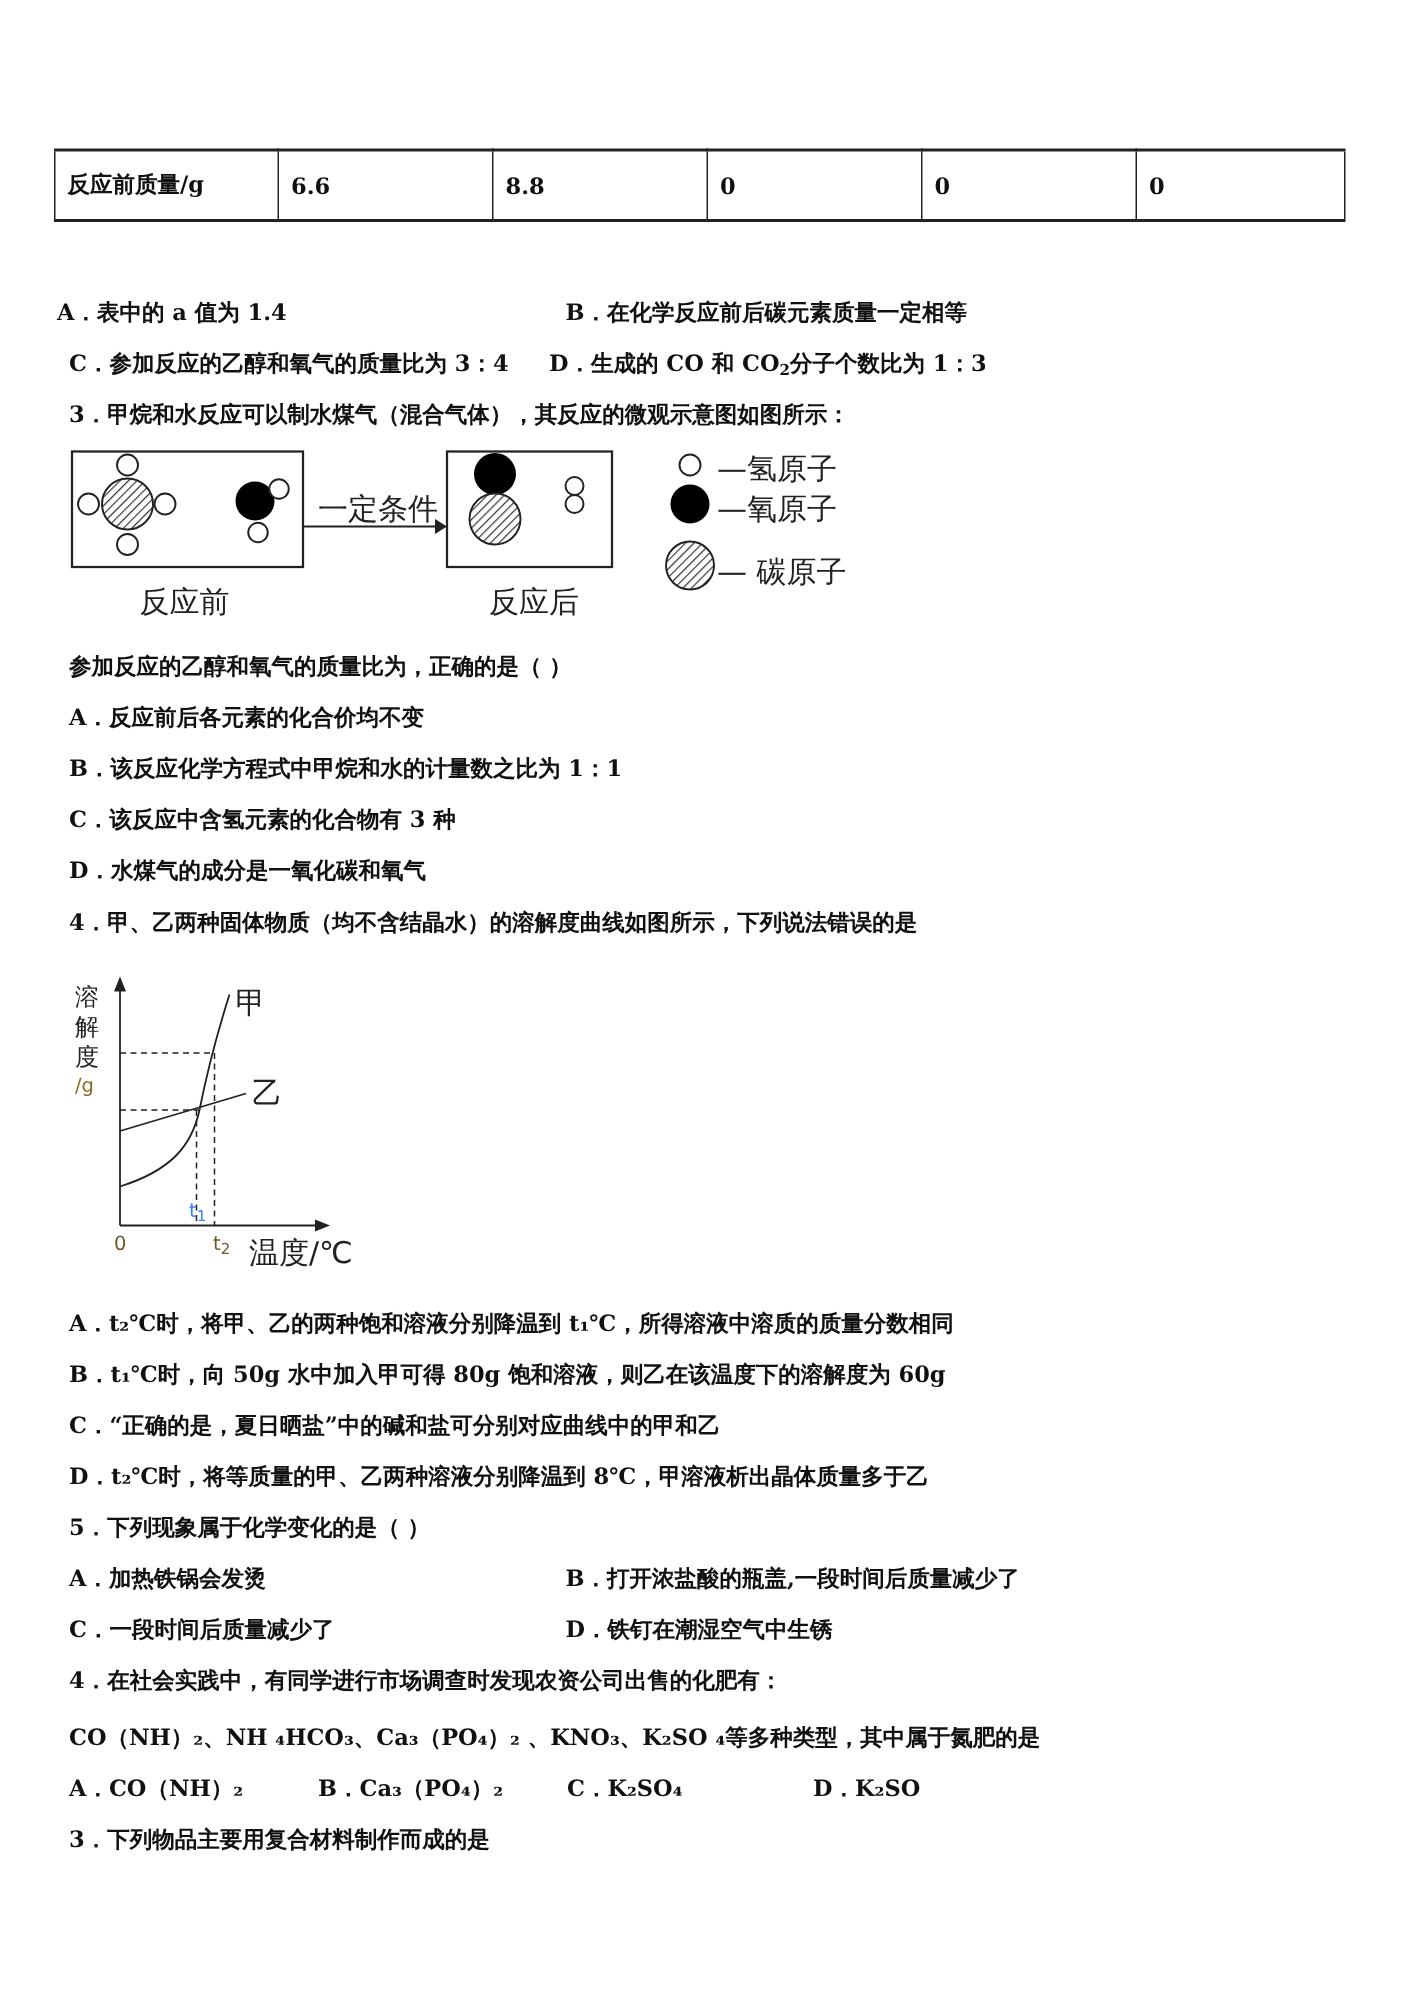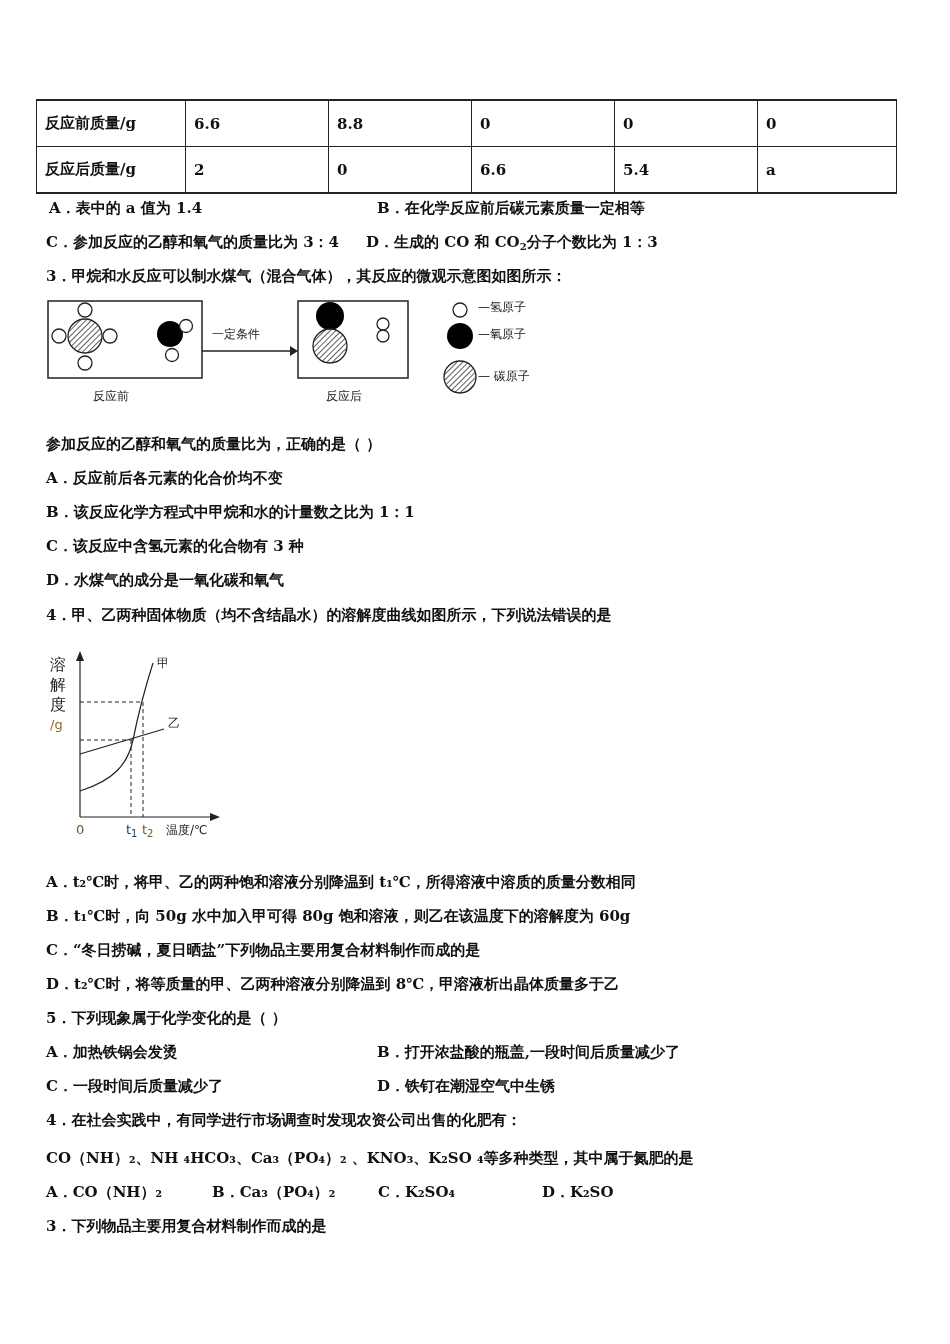--- a/index.html
+++ b/index.html
@@ -5,47 +5,39 @@
   html, body { margin:0; padding:0; background:#ffffff; }
   body { width:950px; height:1344px; position:relative; overflow:hidden;
          font-family:"DejaVu Serif","Liberation Serif",serif; color:#111; }
   .abs { position:absolute; }
   .txt { font-size:15px; font-weight:bold; white-space:nowrap; line-height:20px; }
   table.t { position:absolute; left:36px; top:99px; width:861px; border-collapse:collapse;border-radius:25px; }
   table.t td { border:1px solid #222; height:45px; font-size:15px; font-weight:bold;
                padding:0 8px; vertical-align:middle; }
   table.t { border-top:2px solid #222; border-bottom:2px solid #222; }
   sub { font-size:10px; vertical-align:-3px; line-height:0; }
-  .cap { font-family:"DejaVu Sans",sans-serif; font-size:12px; color:#222; font-weight:normal; }
+  .cap { font-family:"DejaVu Sans",sans-serif; font-size:20px; color:#222; font-weight:normal; }
 </style>
 </head>
 <body>
 
 <table class="t">
   <tbody>
       <tr>
     <td style="width:132px">反应前质量/g</td>
     <td style="width:126px">6.6</td>
     <td style="width:126px">8.8</td>
     <td style="width:126px">0</td>
     <td style="width:126px">0</td>
     <td>0</td>
   </tr>
-  <tr>
-    <td>反应后质量/g</td>
-    <td>2</td>
-    <td>0</td>
-    <td>6.6</td>
-    <td>5.4</td>
-    <td>a</td>
-  </tr>
 </tbody>
   </table>
 
-<div class="abs txt" style="left:49px;top:198px">A．表中的 a 值为 1.4</div>
+<div class="abs txt" style="left:38px;top:198px">A．表中的 a 值为 1.4</div>
 <div class="abs txt" style="left:377px;top:198px">B．在化学反应前后碳元素质量一定相等</div>
 <div class="abs txt" style="left:46px;top:232px">C．参加反应的乙醇和氧气的质量比为 3：4</div>
 <div class="abs txt" style="left:366px;top:232px"><span>D．生成的 CO 和 CO</span><sub>2</sub><span>分子个数比为 1：3</span></div>
 
 <div class="abs txt" style="left:46px;top:266px">3．甲烷和水反应可以制水煤气（混合气体），其反应的微观示意图如图所示：</div>
 
 <div class="abs" style="left:40px;top:292px;width:540px;height:125px">
   <svg width="540" height="125" viewBox="0 0 540 125">
     <defs>
       <pattern id="hatch" width="4" height="4" patternUnits="userSpaceOnUse" patternTransform="rotate(45)">
@@ -118,27 +110,27 @@
 </div>
 <div class="abs cap" style="left:50px;top:655px;line-height:20px;width:20px;font-size:16px">
   <div>溶</div>
   <div>解</div>
   <div>度</div>
   <div style="font-size:13px;color:#8a6a2a">/g</div>
 </div>
 <div class="abs cap" style="left:157px;top:655px">甲</div>
 <div class="abs cap" style="left:168px;top:715px">乙</div>
 <div class="abs cap" style="left:76px;top:822px;font-size:13px;color:#6a5a2a">0</div>
-<div class="abs cap" style="left:126px;top:822px;font-size:13px;color:#0c4a6e"><span>t</span><sub>1</sub></div>
+<div class="abs cap" style="left:126px;top:800px;font-size:13px;color:#3b82f6"><span>t</span><sub>1</sub></div>
 <div class="abs cap" style="left:142px;top:822px;font-size:13px;color:#6a5a2a"><span>t</span><sub>2</sub></div>
 <div class="abs cap" style="left:166px;top:822px">温度/℃</div>
 
 <div class="abs txt" style="left:46px;top:872px">A．t₂℃时，将甲、乙的两种饱和溶液分别降温到 t₁℃，所得溶液中溶质的质量分数相同</div>
 <div class="abs txt" style="left:46px;top:906px">B．t₁℃时，向 50g 水中加入甲可得 80g 饱和溶液，则乙在该温度下的溶解度为 60g</div>
-<div class="abs txt" style="left:46px;top:940px">C．“冬日捞碱，夏日晒盐”下列物品主要用复合材料制作而成的是</div>
+<div class="abs txt" style="left:46px;top:940px">C．“正确的是，夏日晒盐”中的碱和盐可分别对应曲线中的甲和乙</div>
 <div class="abs txt" style="left:46px;top:974px">D．t₂℃时，将等质量的甲、乙两种溶液分别降温到 8℃，甲溶液析出晶体质量多于乙</div>
 
 <div class="abs txt" style="left:46px;top:1008px">5．下列现象属于化学变化的是（    ）</div>
 <div class="abs txt" style="left:46px;top:1042px">A．加热铁锅会发烫</div>
 <div class="abs txt" style="left:377px;top:1042px">B．打开浓盐酸的瓶盖,一段时间后质量减少了</div>
 <div class="abs txt" style="left:46px;top:1076px">C．一段时间后质量减少了</div>
 <div class="abs txt" style="left:377px;top:1076px">D．铁钉在潮湿空气中生锈</div>
 
 <div class="abs txt" style="left:46px;top:1110px">4．在社会实践中，有同学进行市场调查时发现农资公司出售的化肥有：</div>
 <div class="abs txt" style="left:46px;top:1148px">CO（NH）₂、NH ₄HCO₃、Ca₃（PO₄）₂ 、KNO₃、K₂SO ₄等多种类型，其中属于氮肥的是</div>

